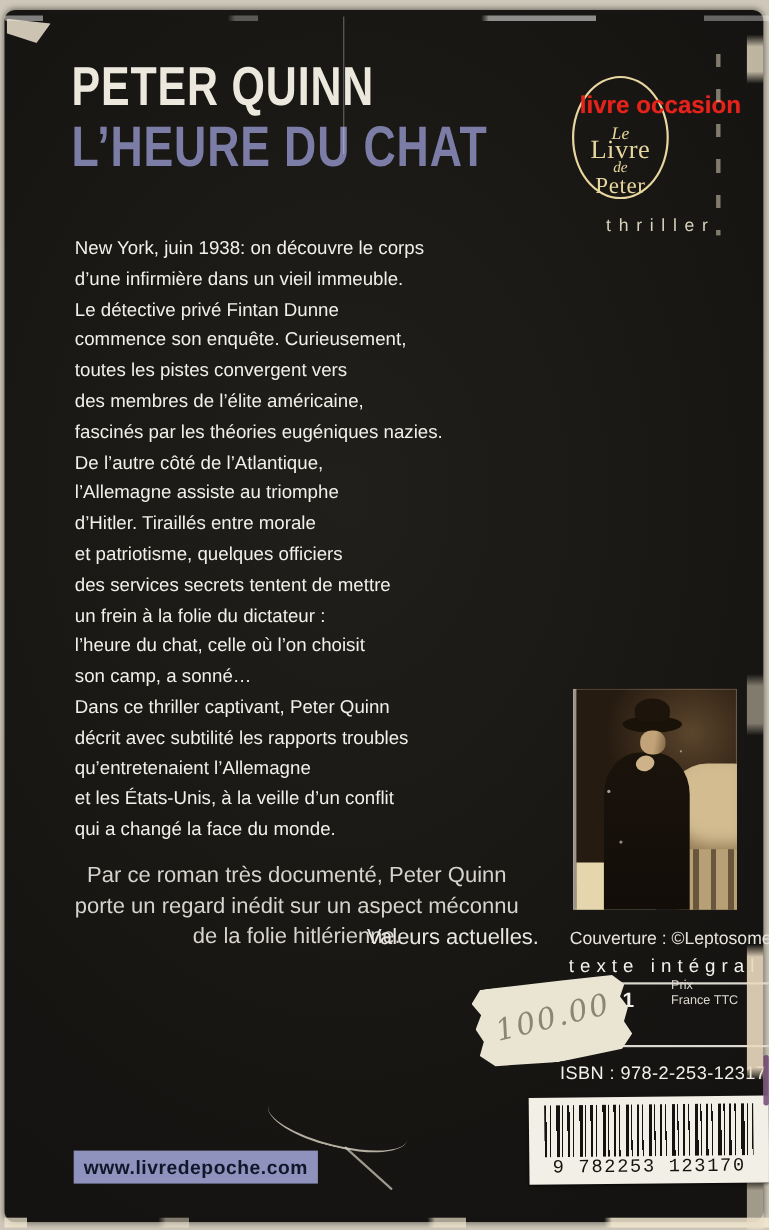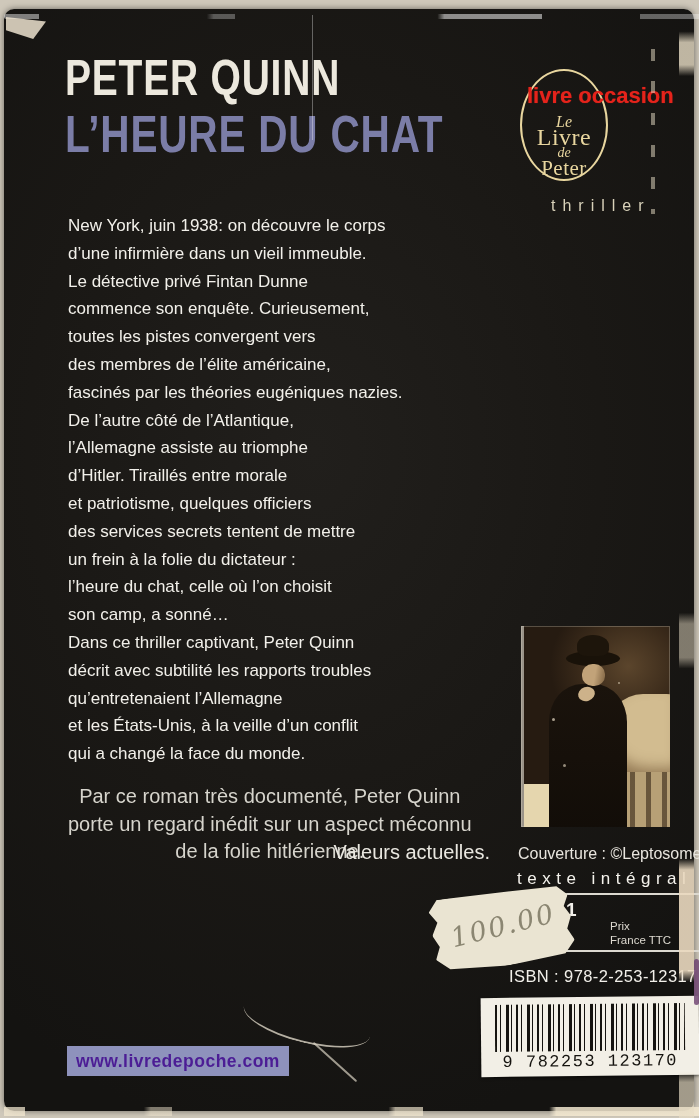--- a/index.html
+++ b/index.html
@@ -81,21 +81,21 @@
   .p-speck1{left:31px;top:92px;width:3px;height:3px;background:#e7dcc4;border-radius:50%;opacity:.7;}
   .p-speck2{left:97px;top:56px;width:2px;height:2px;background:#e7dcc4;border-radius:50%;opacity:.6;}
   .p-speck3{left:42px;top:138px;width:3px;height:3px;background:#e7dcc4;border-radius:50%;opacity:.6;}
   
   .credit{position:absolute;left:514px;top:836px;font-size:16px;color:#e8e5de;white-space:nowrap;}
   .integral{position:absolute;left:513px;top:860px;font-size:17px;color:#f4f2ec;letter-spacing:5.5px;white-space:nowrap;}
   
   .rule-top{position:absolute;left:540px;top:884px;width:155px;height:2px;background:#dcd9d0;}
   .rule-bottom{position:absolute;left:540px;top:941px;width:155px;height:2px;background:#dcd9d0;}
   .price-code{position:absolute;left:562px;top:890px;font-size:19px;font-weight:bold;color:#f2f0ea;}
-  .price-label{position:absolute;left:606px;top:910px;font-size:11.5px;line-height:14px;color:#ddd9d0;white-space:pre;}
+  .price-label{position:absolute;left:606px;top:880px;font-size:11.5px;line-height:14px;color:#ddd9d0;white-space:pre;}
   .isbn{position:absolute;left:505px;top:958px;font-size:16.5px;letter-spacing:.4px;color:#f2f0ea;white-space:nowrap;}
   
   .barcode-label{
     position:absolute;left:477px;top:988px;width:218px;height:79px;background:#f2efe6;
     transform:rotate(-.6deg);box-shadow:0 1px 3px rgba(0,0,0,.6);
   }
   .bars{
     position:absolute;left:14px;top:7px;width:190px;height:47px;
     background:repeating-linear-gradient(90deg,
       #15130f 0 2px, transparent 2px 5px,
@@ -117,21 +117,21 @@
   .sticker-price{
     position:absolute;left:18px;top:20px;
     font-family:"DejaVu Serif", serif;font-style:italic;
     font-size:27px;color:#8b8672;transform:rotate(-5deg);letter-spacing:2px;
   }
   
   .web-strip{
     position:absolute;left:63px;top:1037px;width:222px;height:30px;background:#8e92bc;
     display:flex;align-items:center;justify-content:center;
   }
-  .web-strip span{font-size:17.5px;font-weight:bold;letter-spacing:.5px;color:#4c1d95;}
+  .web-strip span{font-size:17.5px;font-weight:bold;letter-spacing:.5px;color:#0f172a;}
   
   .wear{position:absolute;pointer-events:none;}
   .wear-top{left:0;top:5px;width:699px;height:5px;opacity:.85;border-radius:2px;
     background:linear-gradient(90deg,#fff8 0 5%,transparent 5% 29%,#fff5 30% 33%,transparent 33% 62%,#fff9 63% 77%,transparent 77% 91%,#fff6 91% 100%);}
   .wear-bottom{left:0;top:1098px;width:699px;height:9px;opacity:.9;
     background:linear-gradient(90deg,#f5ead2cc 0 3%,transparent 3% 20%,#f5ead288 21% 24%,transparent 24% 55%,#f5ead2bb 56% 60%,transparent 60% 78%,#f5ead2ee 79% 100%);}
   .wear-right{right:0;top:0;width:15px;height:1118px;
     background:linear-gradient(180deg,
       transparent 0 2%, #e9dec6cc 3% 5%, transparent 6% 54%,
       #e9dec680 55% 58%, transparent 59% 76%,

